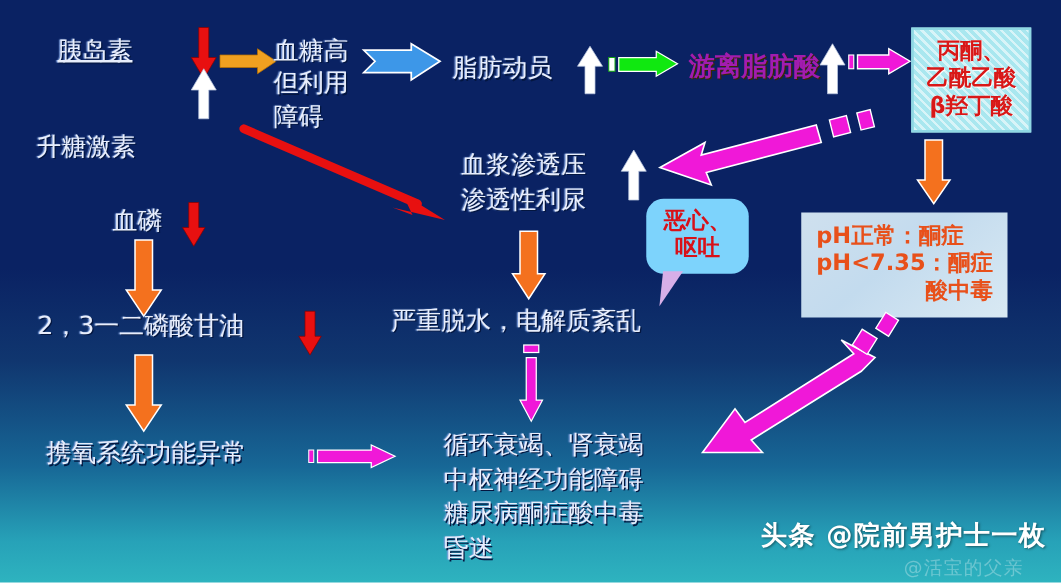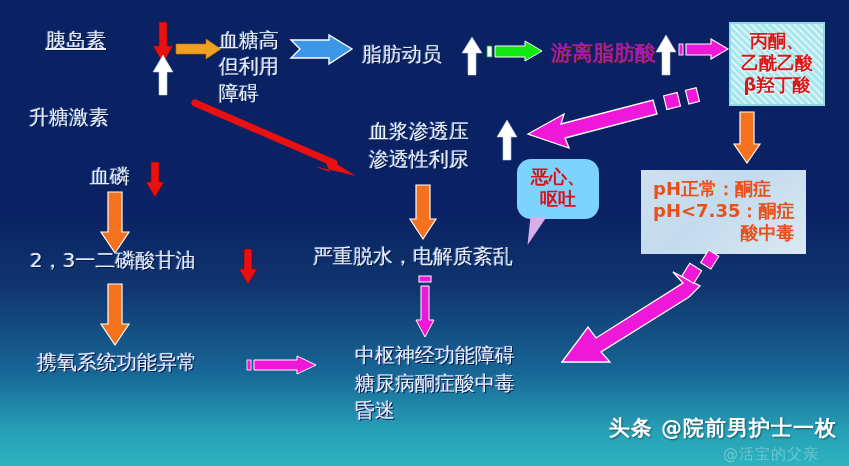--- a/index.html
+++ b/index.html
@@ -253,19 +253,20 @@
 
 <div class="ar" style="left:552px; top:272px;">
   <svg width="162" height="104" viewBox="0 0 162 104">
     <polygon points="10,90 36,55 44,66 131,11 121,0 148,14 137,25 49,80 58,90" fill="#f018d8" stroke="#ffffff" stroke-width="1.3"></polygon>
     <rect x="133" y="-6" width="14" height="15" fill="#f018d8" stroke="#ffffff" stroke-width="1.1" transform="rotate(32 140 1)"></rect>
     <rect x="152" y="-20" width="12" height="15" fill="#f018d8" stroke="#ffffff" stroke-width="1.1" transform="rotate(32 158 -13)"></rect>
   </svg>
 </div>
 
 <div class="node t-white" style="left:355px; top:342px; line-height:1.38;">
+  <div>循环衰竭、肾衰竭</div>
   <div>中枢神经功能障碍</div>
   <div>糖尿病酮症酸中毒</div>
   <div>昏迷</div>
 </div>
 
 <div class="wm">头条 @院前男护士一枚</div>
 <div class="wm2">@活宝的父亲</div>
 
 </body></html>

